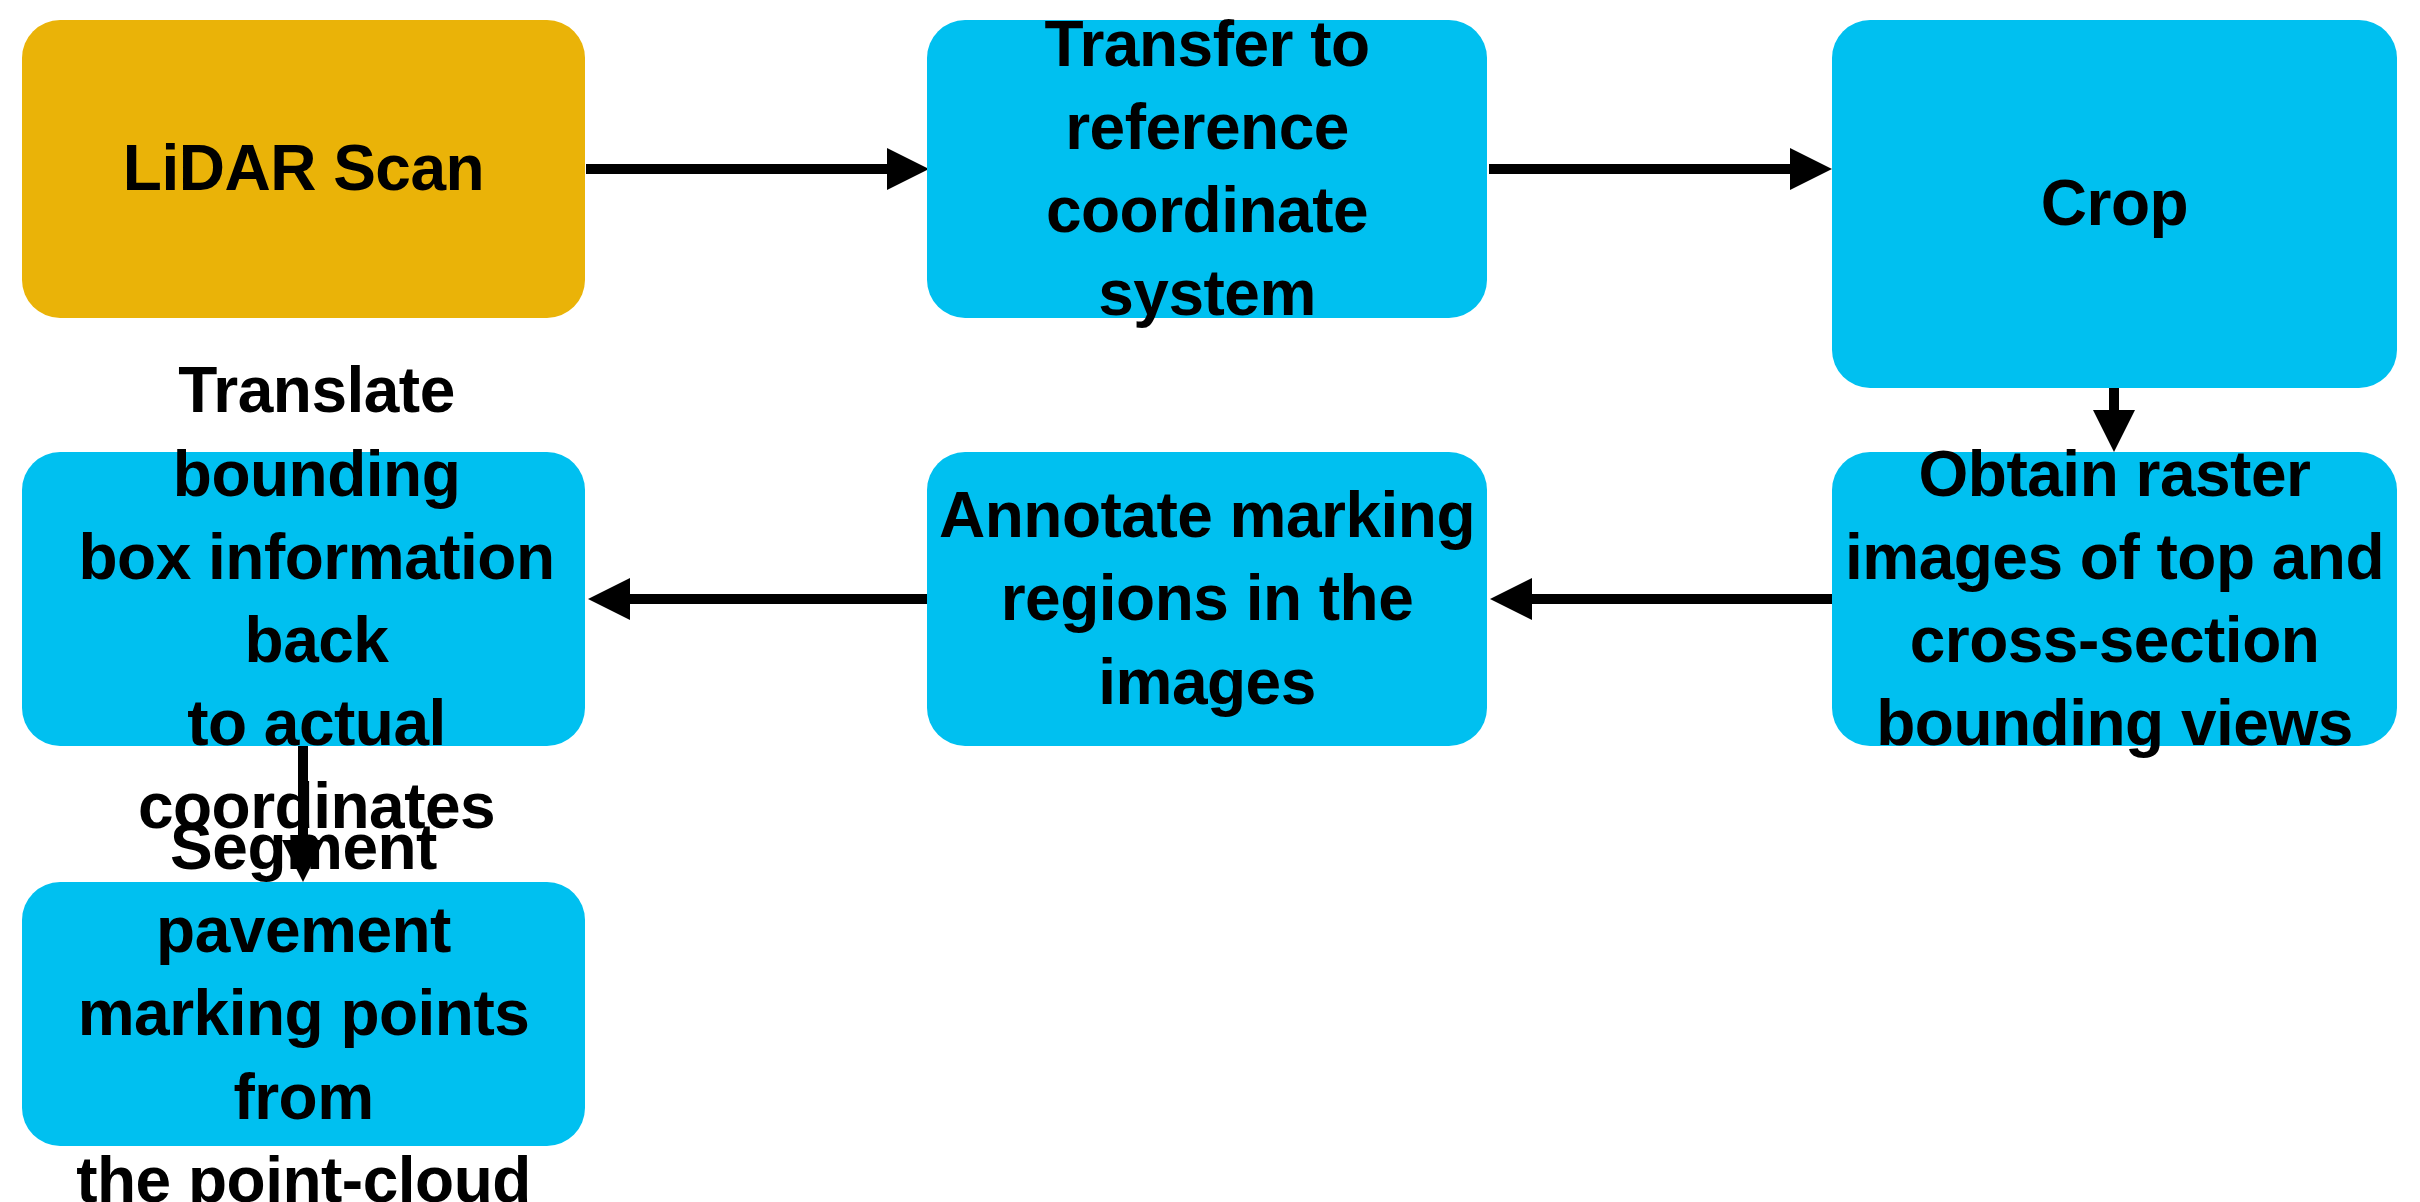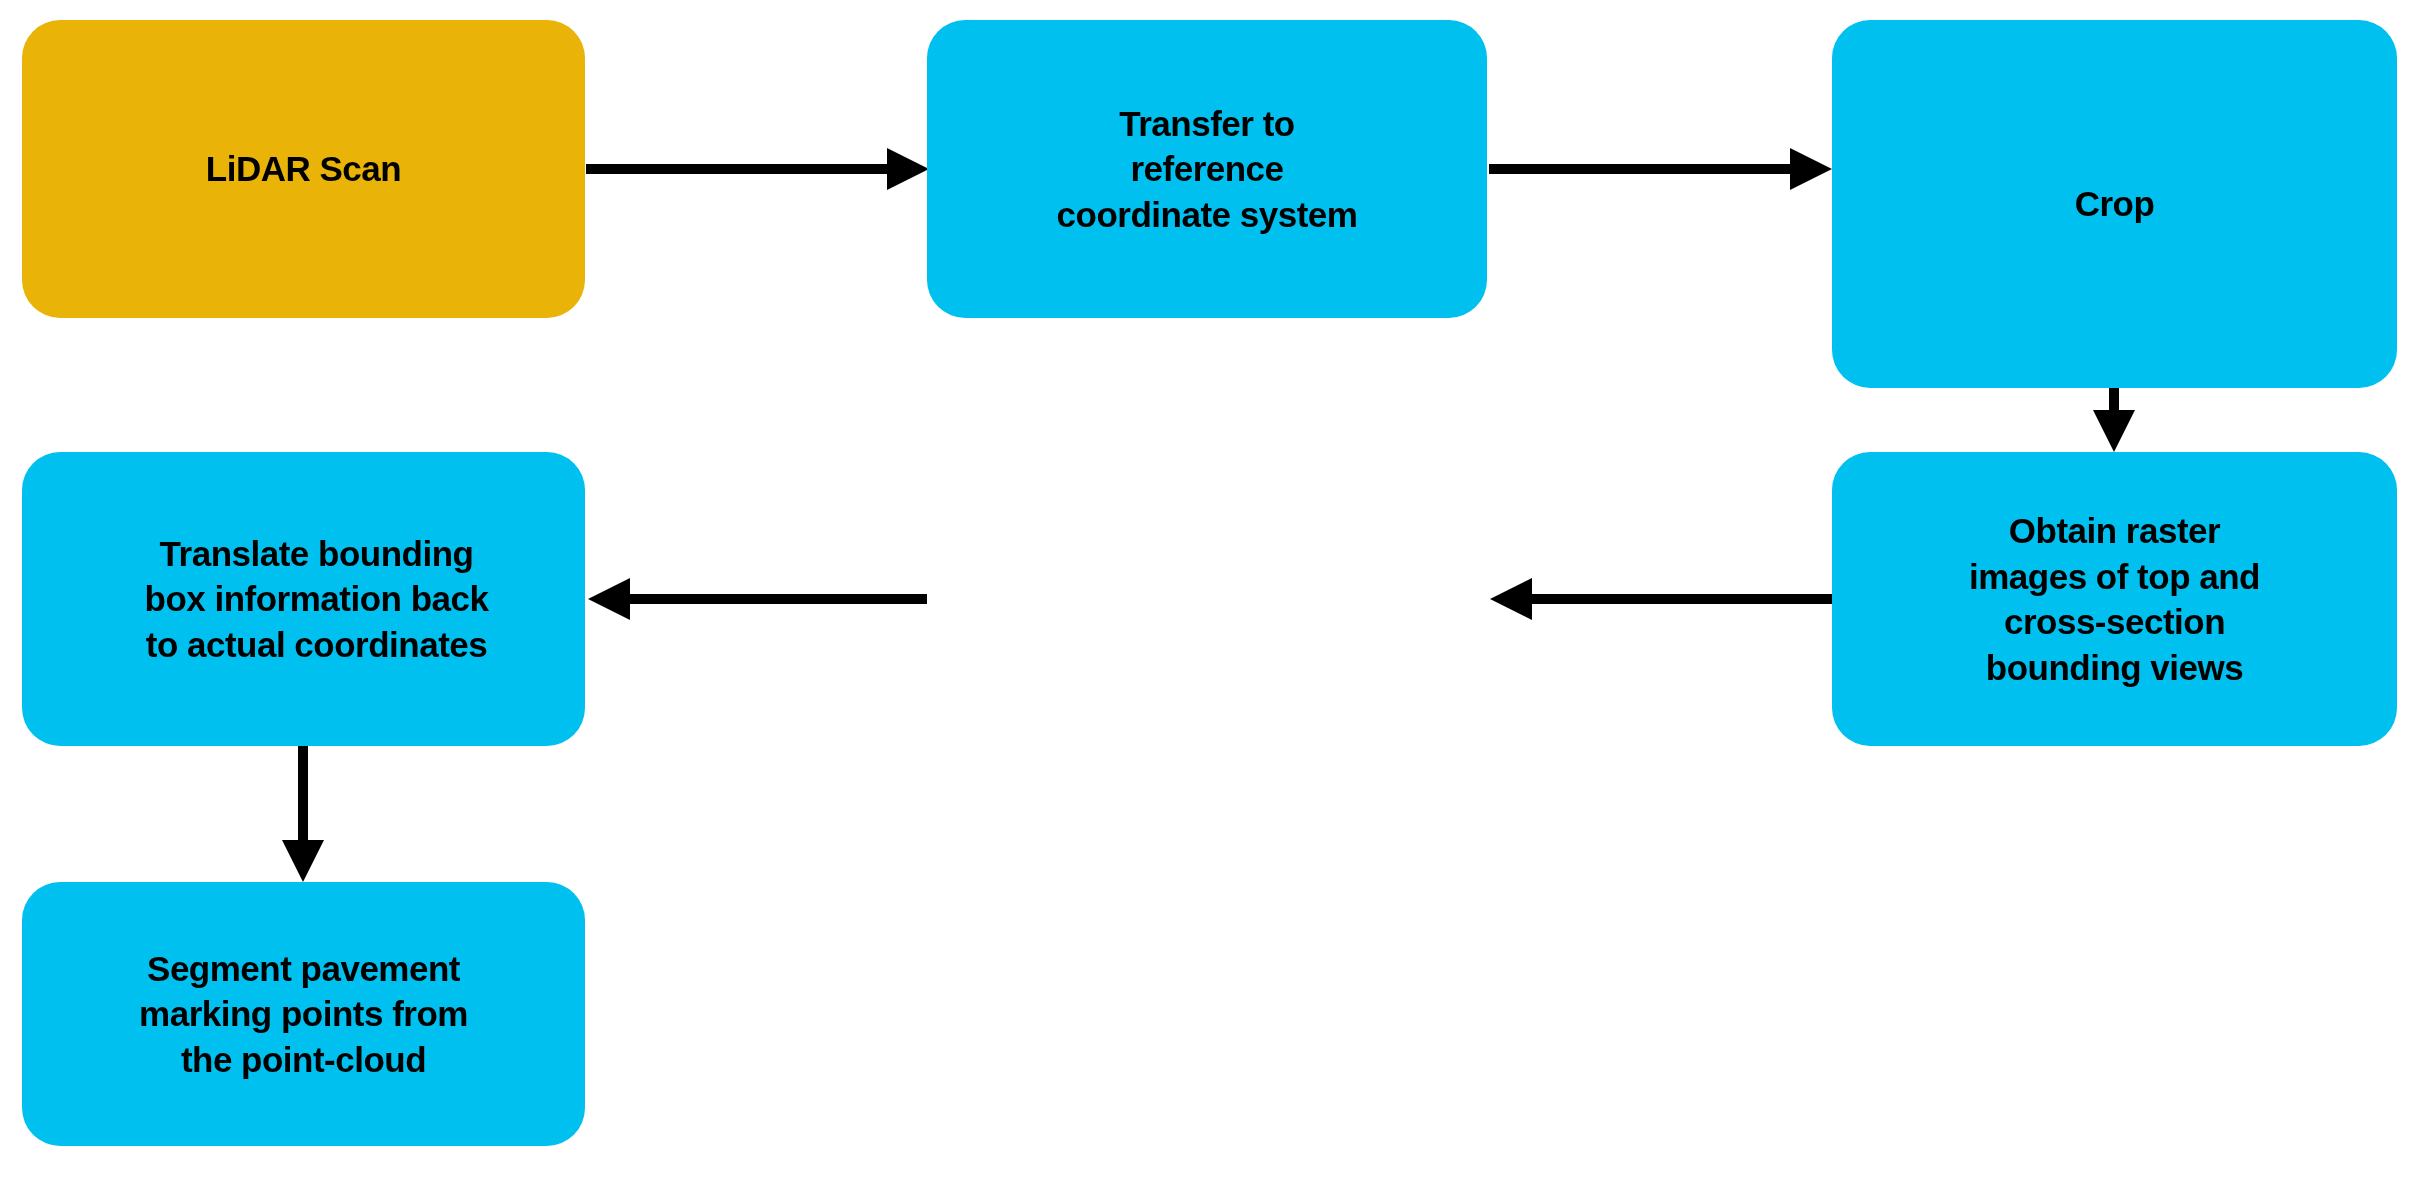--- a/index.html
+++ b/index.html
@@ -29,21 +29,21 @@
     background: #00C0F0;
     border-radius: 38px;
     display: flex;
     align-items: center;
     justify-content: center;
     text-align: center;
     box-sizing: border-box;
     padding: 6px 10px;
   }
   .node-label {
-    font-size: 35px;
+    font-size: 64px;
     font-weight: bold;
     line-height: 1.3;
     letter-spacing: -0.5px;
     color: #000000;
     white-space: pre-line;
   }
   
   #node-lidar-scan    { left: 22px;   top: 20px;  width: 563px; height: 298px; }
   #node-transfer      { left: 927px;  top: 20px;  width: 560px; height: 298px; }
   #node-crop          { left: 1832px; top: 20px;  width: 565px; height: 368px; }
@@ -100,20 +100,25 @@
     <span class="node-label" style="color: rgb(0, 0, 0);">Crop</span>
   </div>
 
   <div class="node" id="node-obtain-raster" style="background: rgb(0, 192, 240);">
     <span class="node-label" style="color: rgb(0, 0, 0);">Obtain raster
 images of top and
 cross-section
 bounding views</span>
   </div>
 
+  <div class="node" id="node-annotate" style="background: rgb(0, 192, 240);">
+    <span class="node-label" style="color: rgb(0, 0, 0);">Annotate marking
+regions in the
+images</span>
+  </div>
 
   <div class="node" id="node-translate" style="background: rgb(0, 192, 240); padding-left: 36px;">
     <span class="node-label" style="color: rgb(0, 0, 0);">Translate bounding
 box information back
 to actual coordinates</span>
   </div>
 
   <div class="node" id="node-segment" style="background: rgb(0, 192, 240);">
     <span class="node-label" style="color: rgb(0, 0, 0);">Segment pavement
 marking points from

